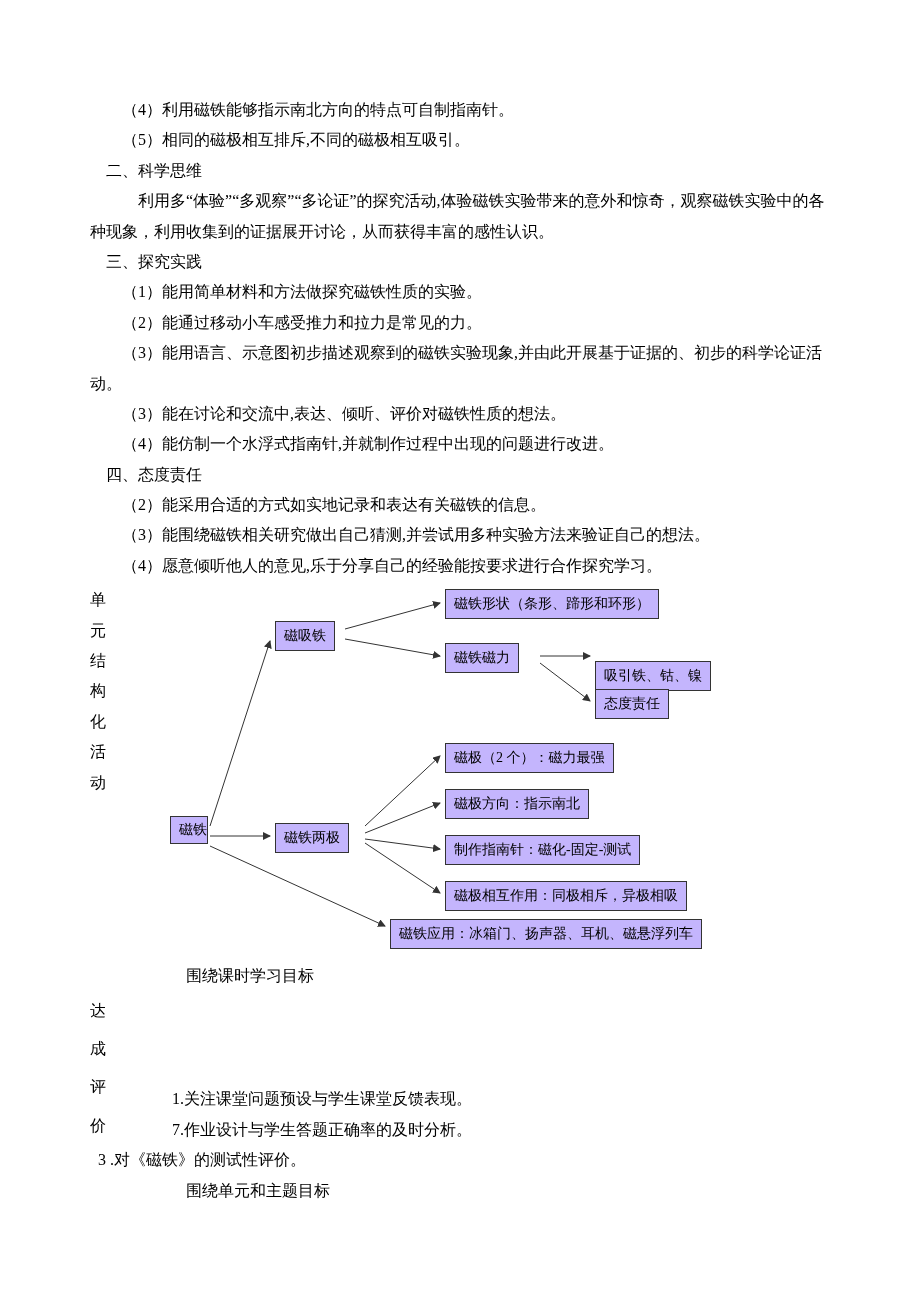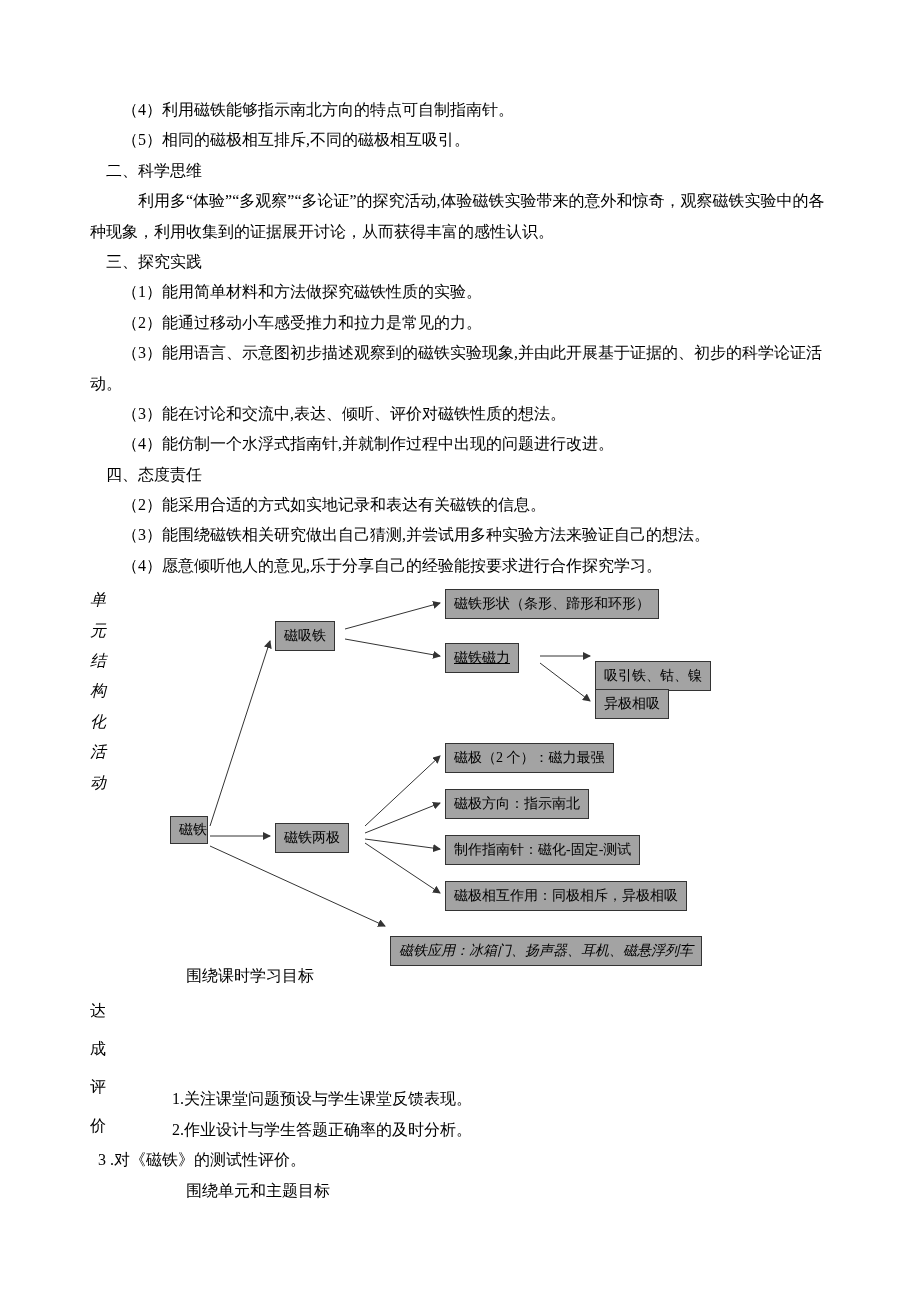--- a/index.html
+++ b/index.html
@@ -31,31 +31,30 @@
   .diagram-row {
     display: flex;
     align-items: flex-start;
   }
   .vert-label {
     width: 50px;
     font-size: 16px;
     line-height: 1.9;
     letter-spacing: 0.5em;
     padding-top: 4px;
-    font-style: italic;
   }
   .diagram-wrap {
     flex: 1;
     position: relative;
     height: 380px;
   }
   .node {
     position: absolute;
     border: 1px solid #333;
-    background: #a3a3a3;
+    background: #c4b5fd;
     font-size: 14px;
     padding: 4px 8px;
     white-space: nowrap;
     line-height: 1.4;
   }
   svg.arrows {
     position: absolute;
     left: 0;
     top: 0;
     width: 100%;
@@ -133,42 +132,42 @@
 
         <line x1="225" y1="262" x2="300" y2="312" stroke="#333" stroke-width="1" marker-end="url(#ah)"></line>
       </svg>
 
       <div class="node" style="left:30px; top:235px; width:20px; text-align:center; line-height:1.3;">磁铁</div>
 
       <div class="node" style="left:135px; top:40px;">磁吸铁</div>
       <div class="node" style="left:135px; top:242px;">磁铁两极</div>
 
       <div class="node" style="left:305px; top:8px;">磁铁形状（条形、蹄形和环形）</div>
-      <div class="node" style="left:305px; top:62px;text-decoration:underline;">磁铁磁力</div>
+      <div class="node" style="left:305px; top:62px;">磁铁磁力</div>
 
       <div class="node" style="left:455px; top:80px;">吸引铁、钴、镍</div>
-      <div class="node" style="left:455px; top:108px;">异极相吸</div>
+      <div class="node" style="left:455px; top:108px;">态度责任</div>
 
       <div class="node" style="left:305px; top:162px;">磁极（2 个）：磁力最强</div>
       <div class="node" style="left:305px; top:208px;">磁极方向：指示南北</div>
       <div class="node" style="left:305px; top:254px;">制作指南针：磁化-固定-测试</div>
       <div class="node" style="left:305px; top:300px;">磁极相互作用：同极相斥，异极相吸</div>
 
-      <div class="node" style="left:250px; top:355px;font-style:italic;">磁铁应用：冰箱门、扬声器、耳机、磁悬浮列车</div>
+      <div class="node" style="left:250px; top:338px;">磁铁应用：冰箱门、扬声器、耳机、磁悬浮列车</div>
     </div>
   </div>
 
   <div class="center-line">围绕课时学习目标</div>
 
   <div class="eval-block">
     <div class="vert-eval">
       <div style="width:1em;">达成评价</div>
     </div>
     <div class="eval-content">
       <div class="indent-1">1.关注课堂问题预设与学生课堂反馈表现。</div>
-      <div class="indent-1">2.作业设计与学生答题正确率的及时分析。</div>
+      <div class="indent-1">7.作业设计与学生答题正确率的及时分析。</div>
     </div>
   </div>
   <div style="text-indent:0.5em;">3 .对《磁铁》的测试性评价。</div>
 
   <div class="center-line">围绕单元和主题目标</div>
 
 </div>
 
 </body></html>

